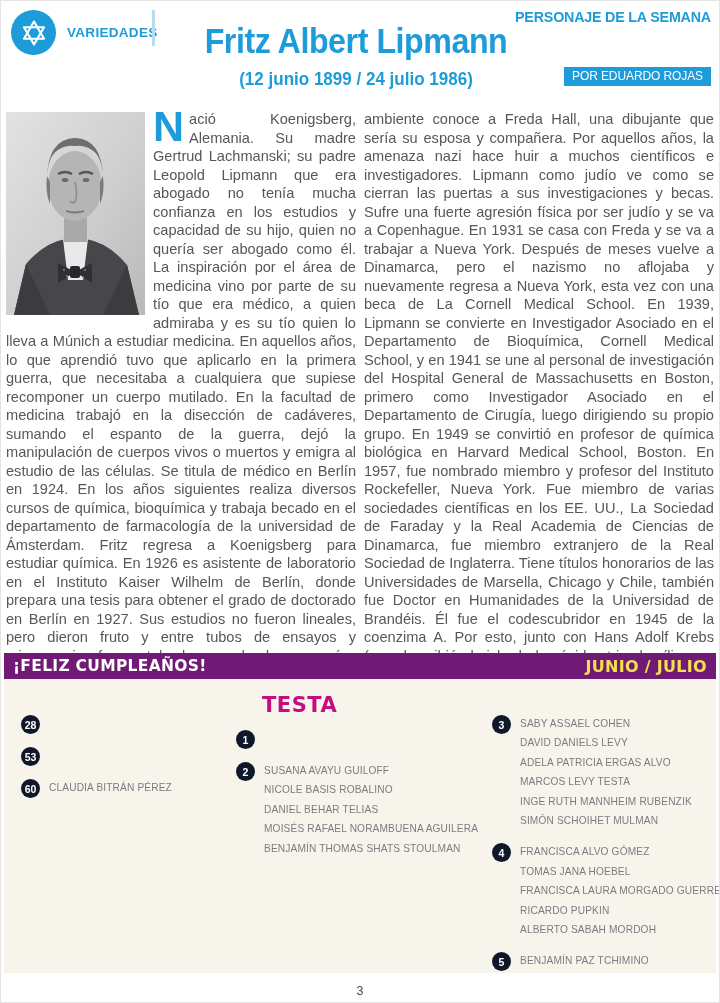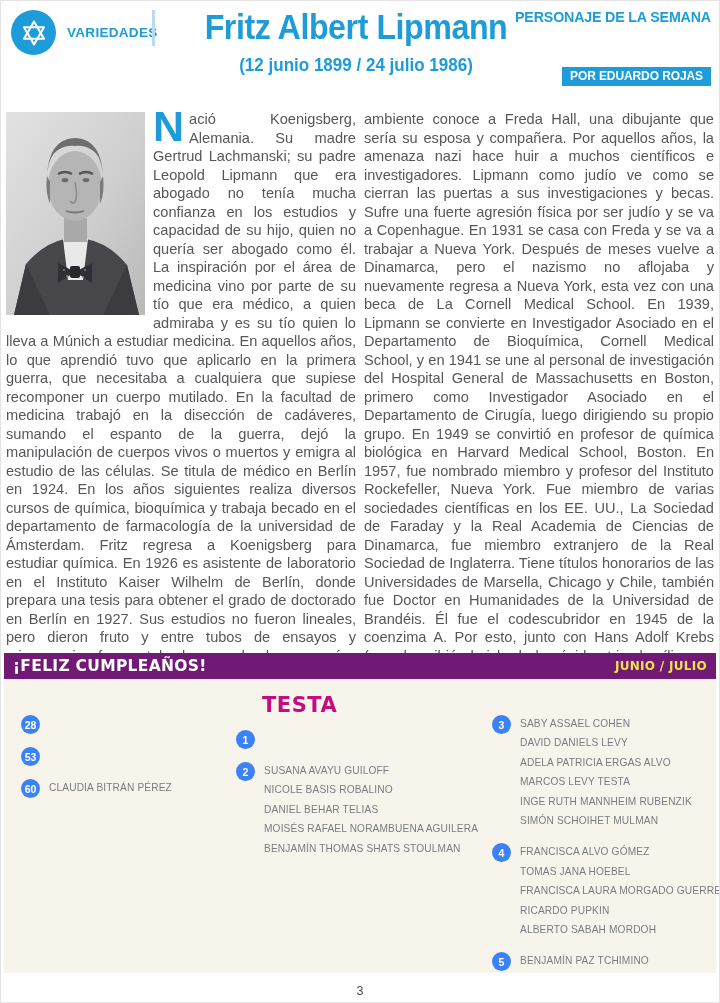--- a/index.html
+++ b/index.html
@@ -9,52 +9,52 @@
     background:#ffffff; font-family:"Liberation Sans", sans-serif;
     border:1px solid #e4e4e4;
   }
   
   .header { position:relative; height:103px; background:#fff; }
   .brand { position:absolute; left:10px; top:9px; display:flex; align-items:center; gap:11px; }
   .star-circle { width:45px; height:45px; border-radius:50%; background:#1d9cd9;
     display:flex; align-items:center; justify-content:center; }
   .brand-label { color:#1d9cd9; font-weight:bold; font-size:13.5px; letter-spacing:.3px; }
   .header-divider { position:absolute; left:151px; top:9px; width:3px; height:36px; background:#b9dbf0; }
-  .title-block { position:absolute; left:155px; top:6px; width:400px; text-align:center; }
+  .title-block { position:absolute; left:155px; top:20px; width:400px; text-align:center; }
   .title { color:#1d9cd9; font-size:35px; font-weight:bold; letter-spacing:-.5px;
     transform:scaleX(.92); transform-origin:center; white-space:nowrap; }
   .dates { color:#1d9cd9; font-size:18.5px; font-weight:bold; margin-top:7px;
     transform:scaleX(.92); transform-origin:center; white-space:nowrap; }
   .kicker { position:absolute; right:8px; top:7px; color:#1d9cd9; font-weight:bold;
     font-size:15.5px; letter-spacing:-.2px; transform:scaleX(.92); transform-origin:right; white-space:nowrap; }
   .byline-badge { position:absolute; right:8px; top:66px; background:#1d9cd9; color:#fff;
-    font-weight:bold; font-size:12px; letter-spacing:-.1px; padding:2px 8px 3px; white-space:nowrap;text-align:center; }
+    font-weight:normal; font-size:12px; letter-spacing:-.1px; padding:2px 8px 3px; white-space:nowrap;text-align:center; }
   
   .article { display:flex; gap:8px; padding:6px 5px 0; height:549px; overflow:hidden;
     color:#56575b; font-size:14.6px; line-height:18.5px; text-align:justify; }
   .col { width:351px; hyphens:auto; -webkit-hyphens:auto; }
   .photo { float:left; width:139px; height:203px; margin:2px 8px 6px 0; }
   .photo svg { display:block; width:100%; height:100%; }
   .dropcap { float:left; color:#1d9cd9; font-size:43px; line-height:33px; font-weight:bold;
     padding-right:5px; }
   
   .banner { height:26px; margin:0 3px; background:#701a75; display:flex;
     align-items:center; justify-content:space-between; padding:0 9px; }
   .comic { font-family:"DejaVu Sans", sans-serif; font-weight:800; }
   .banner-title { color:#ffffff; font-size:15.5px; letter-spacing:.3px; }
-  .banner-months { color:#f2e04e; font-size:12px; letter-spacing:.3px; }
+  .banner-months { color:#f2e04e; font-size:16px; letter-spacing:.3px; }
   
   .birthdays { position:relative; height:294px; margin:0 3px; background:#f7f4ec; }
   .bcol { position:absolute; }
   .bcol-1 { left:17px;  top:35px; }
   .bcol-2 { left:232px; top:14px; }
   .bcol-3 { left:488px; top:35px; }
   .julio-header { color:#c40e80; font-size:21px; letter-spacing:.5px; margin:0 0 12px 26px; }
   .bgroup { display:flex; align-items:flex-start; gap:9px; margin-bottom:12px; }
-  .day-badge { flex:0 0 19px; width:19px; height:19px; border-radius:50%; background:#3b82f6;
+  .day-badge { flex:0 0 19px; width:19px; height:19px; border-radius:50%; background:#0f172a;
     color:#fff; font-size:10.5px; font-weight:bold; display:flex; align-items:center;
     justify-content:center; margin-top:1px; }
   .name { font-size:10.8px; line-height:19.4px; color:#7b7c80; letter-spacing:.15px;
     white-space:nowrap; transform:scaleX(.94); transform-origin:left center; }
   
   .footer { height:31px; background:#fff; text-align:center; padding-top:8px; }
   .page-number { font-size:12.5px; color:#4c4c4e; }
 </style>
 </head>
 <body>

